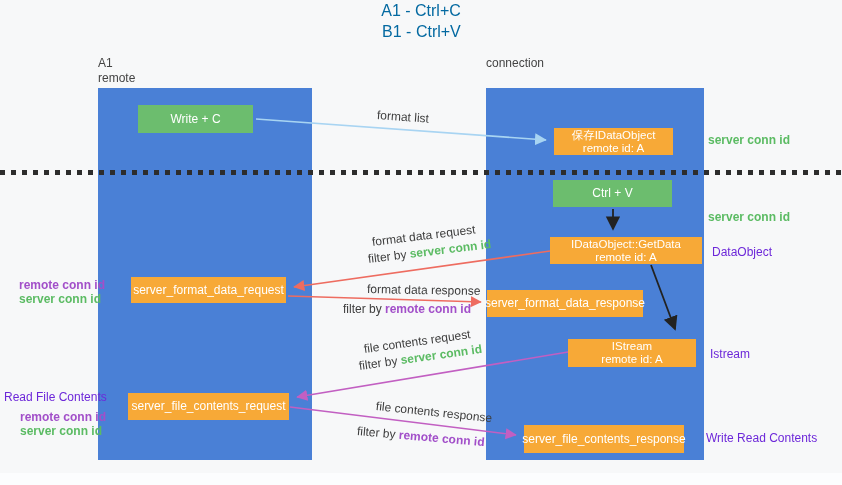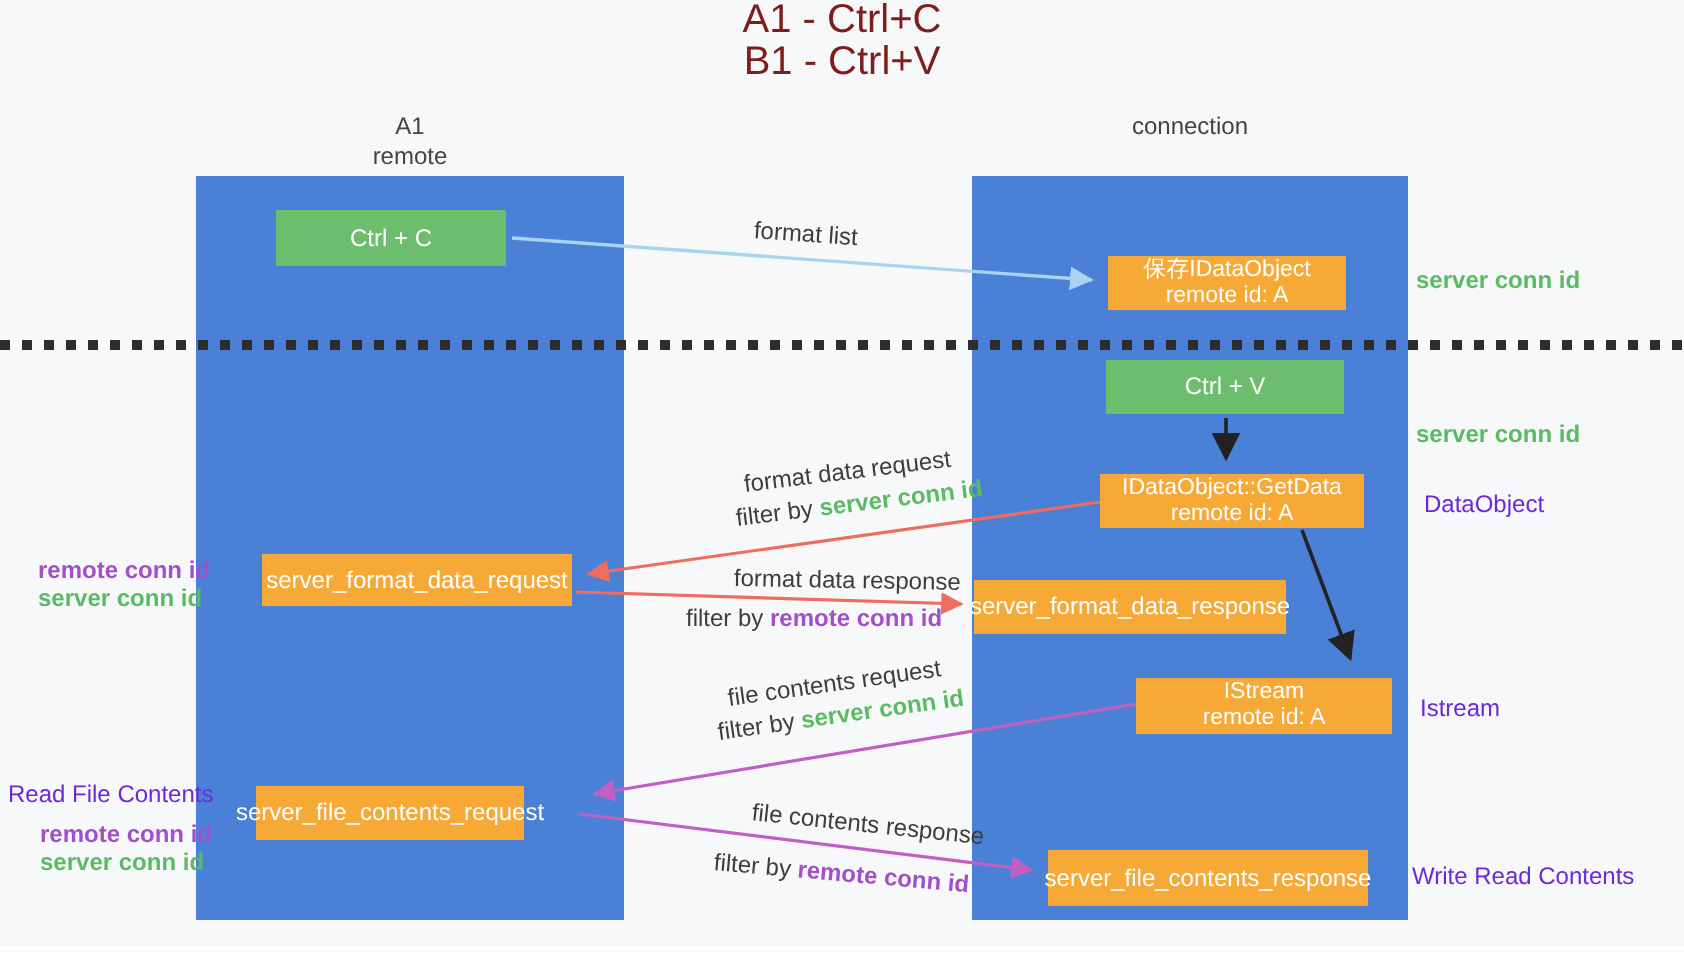--- a/index.html
+++ b/index.html
@@ -7,27 +7,27 @@
     --arrow-red:#ee6c60; --arrow-magenta:#c25fc2; --arrow-blue:#a8d4f2;
     --text-green:#5bbb63; --text-purple:#a24fc9; --text-dark:#3d3d3d;
   }
   *{margin:0;padding:0;box-sizing:border-box}
   body{width:842px;height:485px;background:#f7f8f9;font-family:"Liberation Sans","DejaVu Sans",sans-serif;overflow:hidden}
   #canvas{position:relative;width:842px;height:485px}
   .abs{position:absolute}
 
   
   #title{left:0;top:8;width:842px;text-align:center;z-index:5}
-  #title .inner{display:inline-block;text-align:center;font-size:20px;line-height:21px;color:#7f1d1d}
+  #title .inner{display:inline-block;text-align:right;font-size:16px;line-height:21px;color:#0369a1}
 
   
   .column{background:var(--column-blue);top:88px;height:372px;z-index:1}
   #col-left{left:98px;width:214px}
   #col-right{left:486px;width:218px}
-  .col-header{top:56px;font-size:12px;line-height:15px;color:#444;text-align:center;z-index:5}
+  .col-header{top:56px;font-size:12px;line-height:15px;color:#444;text-align:left;z-index:5}
   #hdr-left{left:98px;width:214px}
   #hdr-right{left:486px;width:218px}
 
   
   #divider{left:0;top:170px;width:842px;height:5px;z-index:2;
     background:repeating-linear-gradient(90deg,#2d2d2d 0 5px,transparent 5px 11px)}
 
   
   #arrows{left:0;top:0;width:842px;height:485px;z-index:3;pointer-events:none}
   .l-blue{stroke:var(--arrow-blue);stroke-width:1.7}
@@ -37,25 +37,25 @@
 
   
   .box{z-index:4;color:#fff;display:flex;flex-direction:column;align-items:center;justify-content:center;
        text-align:center;font-size:12px;line-height:13px;white-space:nowrap}
   .green{background:var(--box-green)}
   .orange{background:var(--box-orange)}
   .two{font-size:11.5px}
   #ctrl-c{left:138px;top:105px;width:115px;height:28px}
   #save-dataobject{left:554px;top:128px;width:119px;height:27px}
   #ctrl-v{left:553px;top:180px;width:119px;height:27px}
-  #getdata{left:550px;top:237px;width:132px;height:27px}
+  #getdata{left:550px;top:237px;width:152px;height:27px}
   #istream{left:568px;top:339px;width:128px;height:28px}
   #fmt-req{left:131px;top:277px;width:155px;height:26px}
   #fmt-resp{left:487px;top:290px;width:156px;height:27px}
-  #file-req{left:128px;top:393px;width:134px;height:27px}
+  #file-req{left:128px;top:393px;width:161px;height:27px}
   #file-resp{left:524px;top:425px;width:160px;height:28px}
 
   
   .flow-label{z-index:5;font-size:12px;color:var(--text-dark);white-space:nowrap;transform-origin:left center}
   .gtxt{color:var(--text-green);font-weight:bold}
   .ptxt{color:var(--text-purple);font-weight:bold}
   #fl-format-list{left:377px;top:108px;transform:rotate(4deg)}
   #fl-fdr{left:372px;top:235px;transform:rotate(-7deg)}
   #fl-fdr-filter{left:368px;top:252px;transform:rotate(-7deg)}
   #fl-fdresp{left:367px;top:282px;transform:rotate(1deg)}
@@ -122,21 +122,21 @@
     <line class="l-blue" x1="256" y1="119" x2="546" y2="140" marker-end="url(#m-blue)"></line>
     <line class="l-red" x1="550" y1="251" x2="294" y2="287" marker-end="url(#m-red)"></line>
     <line class="l-red" x1="288" y1="296" x2="481" y2="302" marker-end="url(#m-red)"></line>
     <line class="l-black" x1="613" y1="209" x2="613" y2="229" marker-end="url(#m-black)"></line>
     <line class="l-black" x1="651" y1="265" x2="675" y2="329" marker-end="url(#m-black)"></line>
     <line class="l-magenta" x1="568" y1="352" x2="297" y2="397" marker-end="url(#m-magenta)"></line>
     <line class="l-magenta" x1="290" y1="407" x2="516" y2="435" marker-end="url(#m-magenta)"></line>
   </svg>
 
   <div class="abs box green" id="ctrl-c">
-    <div>Ctrl + C</div>
+    <div>Write + C</div>
   </div>
 
   <div class="abs box orange two" id="save-dataobject">
     <div>保存IDataObject</div>
     <div>remote id: A</div>
   </div>
 
   <div class="abs box green" id="ctrl-v">
     <div>Ctrl + V</div>
   </div>

